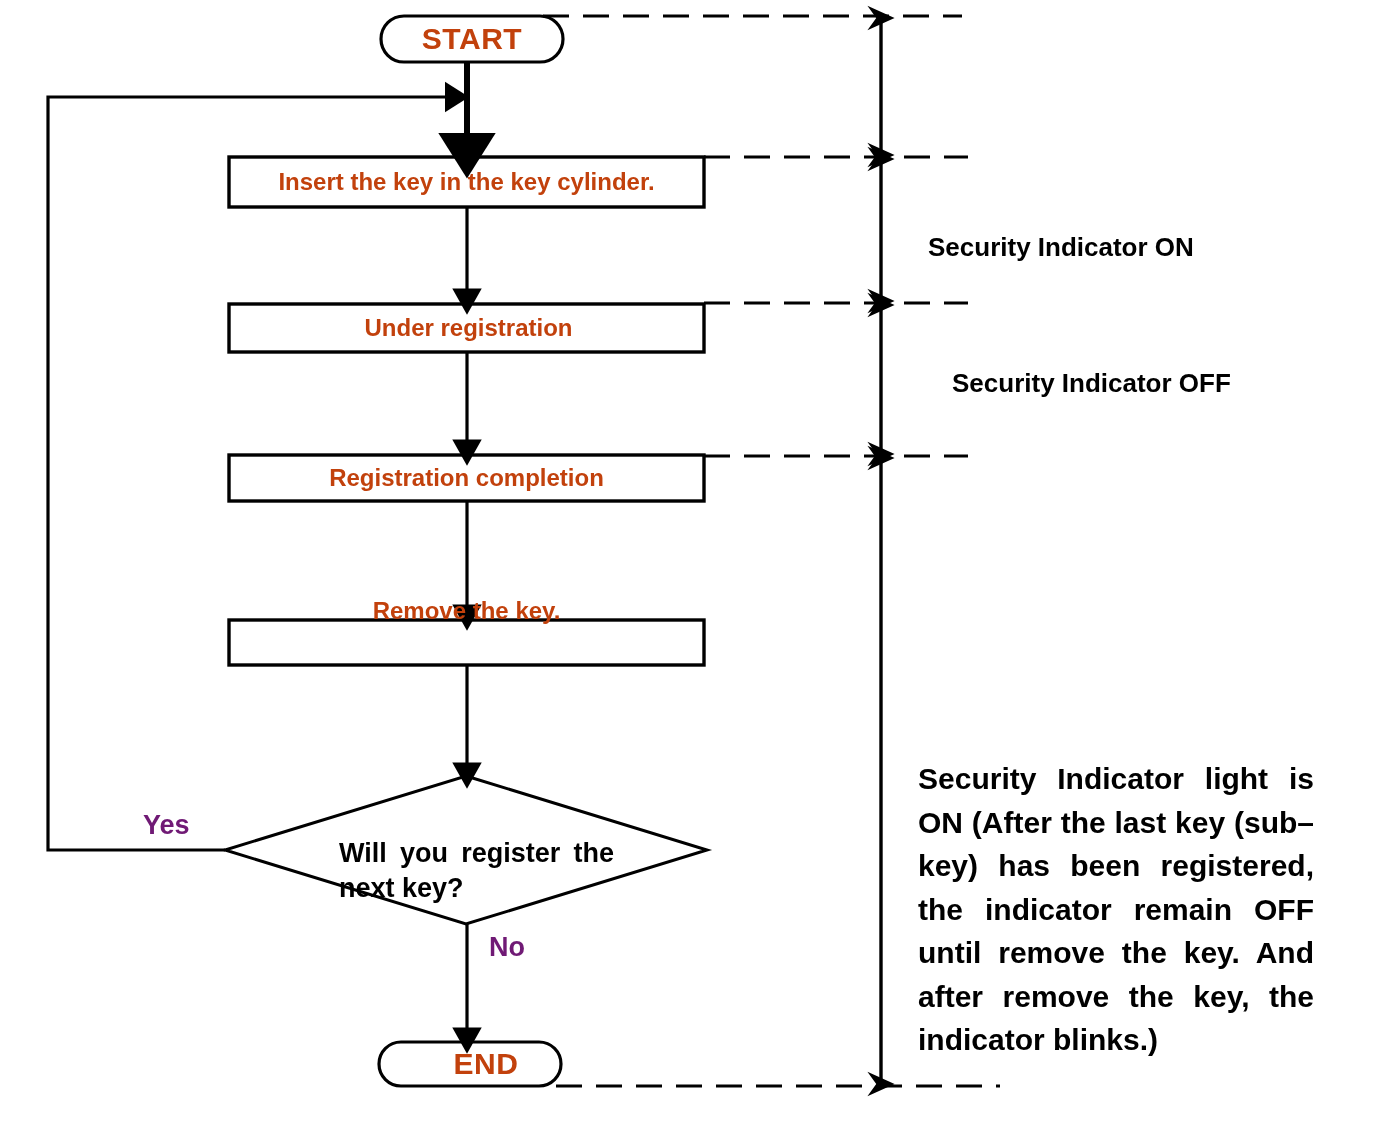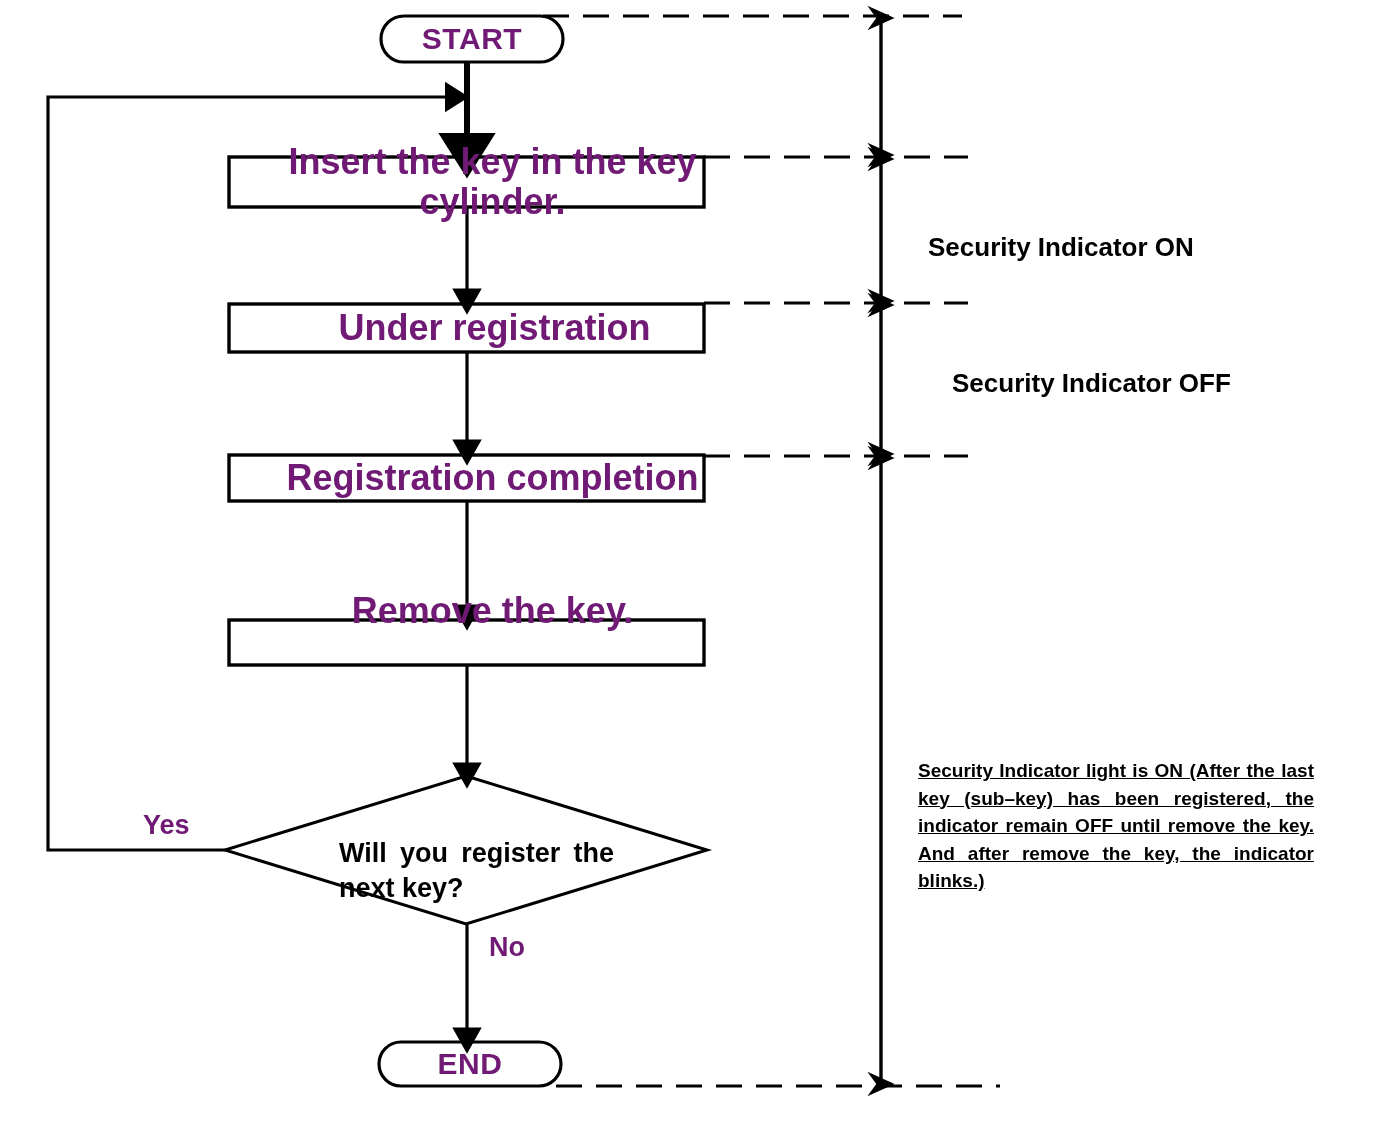--- a/index.html
+++ b/index.html
@@ -27,27 +27,27 @@
     height: 1134px;
   }
 
   
   .shape-label {
     position: absolute;
     display: flex;
     align-items: center;
     justify-content: center;
     font-weight: bold;
-    color: #701a75;
+    color: #c2410c;
     text-align: center;
     line-height: 1.12;
     pointer-events: none;
   }
   .terminator-label { font-size: 30px; letter-spacing: 0.5px; }
-  .process-label    { font-size: 36px; padding-left: 26px; }
+  .process-label    { font-size: 24px; }
   .decision-label {
     font-size: 27px;
     display: block;
     text-align: justify;
     text-align-last: left;
     line-height: 1.28;
   }
   .branch-label {
     position: absolute;
     font-size: 27px;
@@ -63,25 +63,24 @@
   }
   .annot-small {
     font-size: 20px;
     line-height: 1.85;
     letter-spacing: -0.1px;
   }
   .annot-mid {
     font-size: 26px;
   }
   .annot-block {
-    font-size: 19px;
+    font-size: 30px;
     line-height: 1.45;
     text-align: justify;
     text-align-last: left;
-    text-decoration: underline;
   }
 </style>
 </head>
 <body>
 
 <div id="canvas">
 
   <svg id="flow-svg" viewBox="0 0 1376 1134" xmlns="http://www.w3.org/2000/svg">
 
     <defs>
@@ -154,21 +153,21 @@
   <div class="shape-label process-label" style="left:229px; top:157px; width:475px; height:50px;">Insert the key in the key cylinder.</div>
 
   <div class="shape-label process-label" style="left:231px; top:304px; width:475px; height:48px;">Under registration</div>
 
   <div class="shape-label process-label" style="left:229px; top:455px; width:475px; height:46px;">Registration completion</div>
 
   <div class="shape-label process-label" style="left:229px; top:592px; width:475px; height:38px;">Remove the key.</div>
 
   <div class="decision-label" style="position:absolute; left:327px; top:836px; width:275px; font-weight:bold;margin-left:12px;">Will you register the next key?</div>
 
-  <div class="shape-label terminator-label" style="left:379px; top:1042px; width:182px; height:44px;">END</div>
+  <div class="shape-label terminator-label" style="left:379px; top:1042px; width:182px; height:44px;padding-left:16px;">END</div>
 
   <div class="branch-label" style="left:143px; top:810px;">Yes</div>
 
   <div class="branch-label" style="left:489px; top:932px;">No</div>
 
 
   <div class="annot annot-mid" style="left:928px; top:232px; width:380px;">Security Indicator ON</div>
 
   <div class="annot annot-mid" style="left:952px; top:368px; width:380px;">Security Indicator OFF</div>
 

